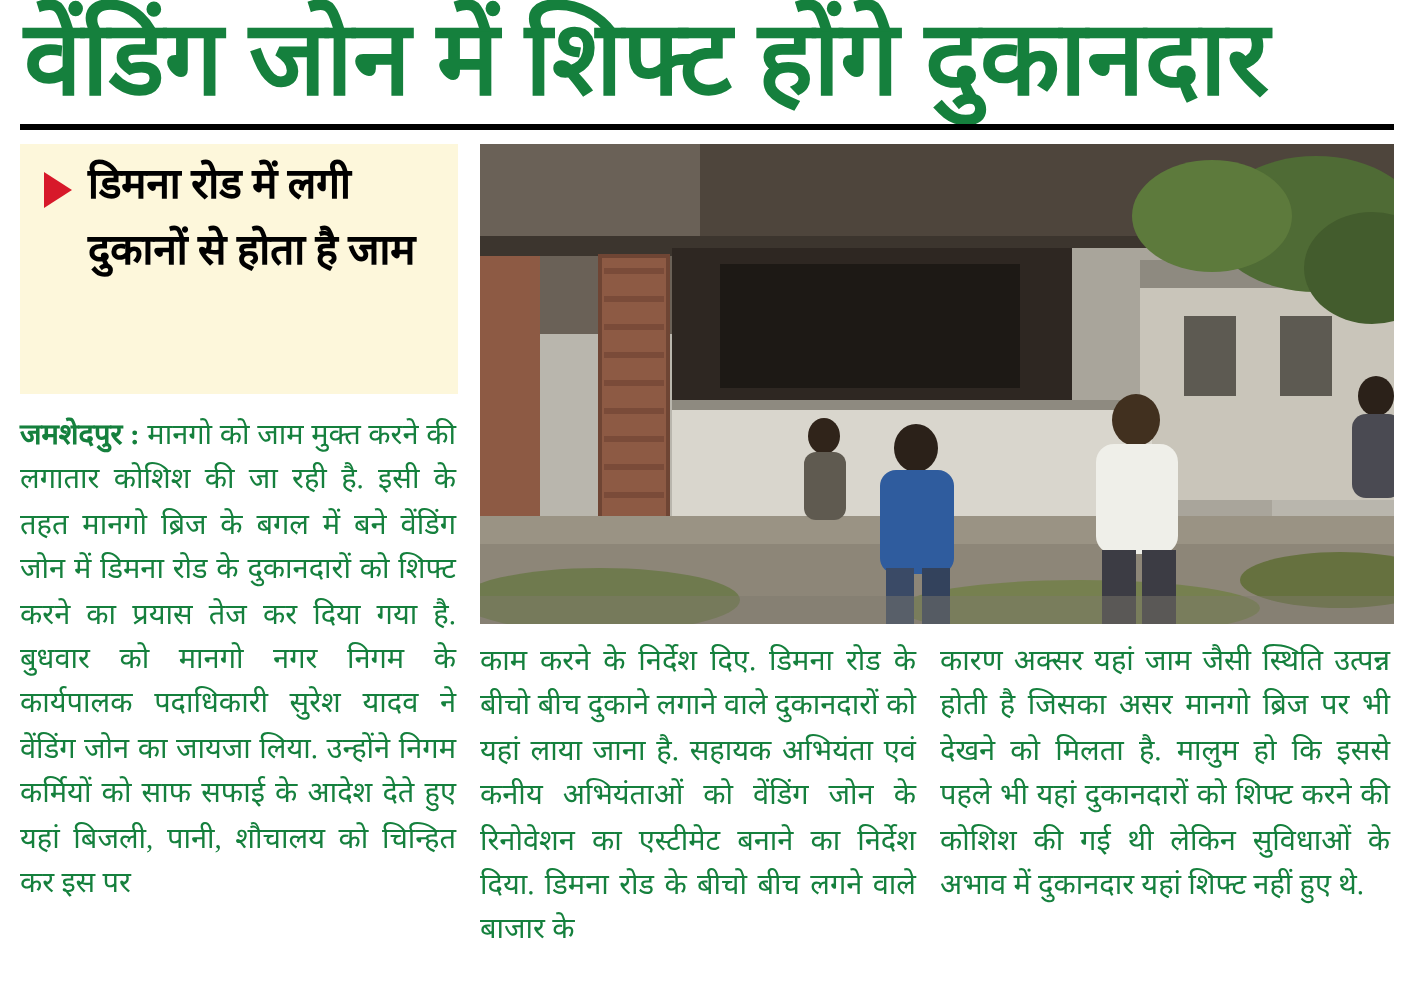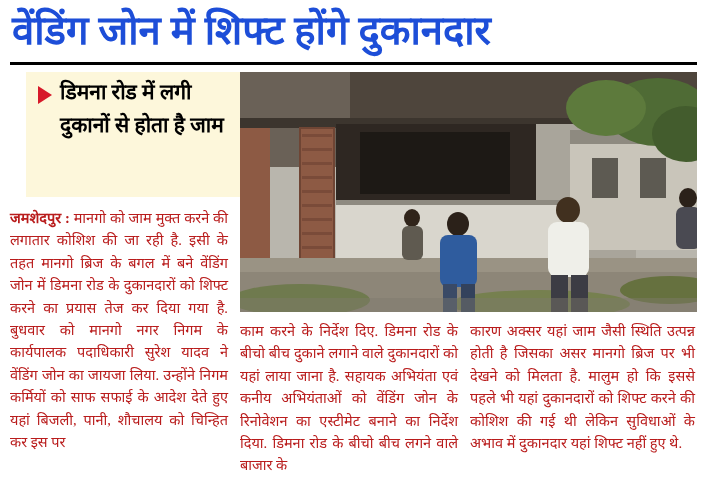--- a/index.html
+++ b/index.html
@@ -22,39 +22,39 @@
   }
 
   
   .headline {
     position: absolute;
     left: 12px;
     top: 8px;
     width: 683px;
     font-family: "Liberation Serif", serif;
     font-weight: bold;
-    font-size: 40px;
+    font-size: 52px;
     line-height: 46px;
     letter-spacing: 0px;
-    color: #1d4ed8;
+    color: #15803d;
     white-space: nowrap;
   }
   .headrule {
     position: absolute;
     left: 10px;
     top: 62px;
     width: 687px;
     height: 3px;
     background: #000000;
   }
 
   
   .kicker-box {
     position: absolute;
-    left: 26px;
+    left: 10px;
     top: 72px;
     width: 219px;
     height: 125px;
     background: #fdf7db;
     box-sizing: border-box;
   }
   .kicker-bullet {
     position: absolute;
     left: 12px;
     top: 14px;
@@ -87,21 +87,21 @@
     background: #7d8a73;
   }
   .photo svg { display: block; }
 
   
   .col {
     position: absolute;
     font-family: "Liberation Serif", serif;
     font-size: 14.5px;
     line-height: 22.4px;
-    color: #b91c1c;
+    color: #15803d;
     text-align: justify;
     text-justify: inter-word;
   }
   .col p { margin: 0; }
   .col-1 {
     left: 10px;
     top: 207px;
     width: 218px;
   }
   .col-2 {

